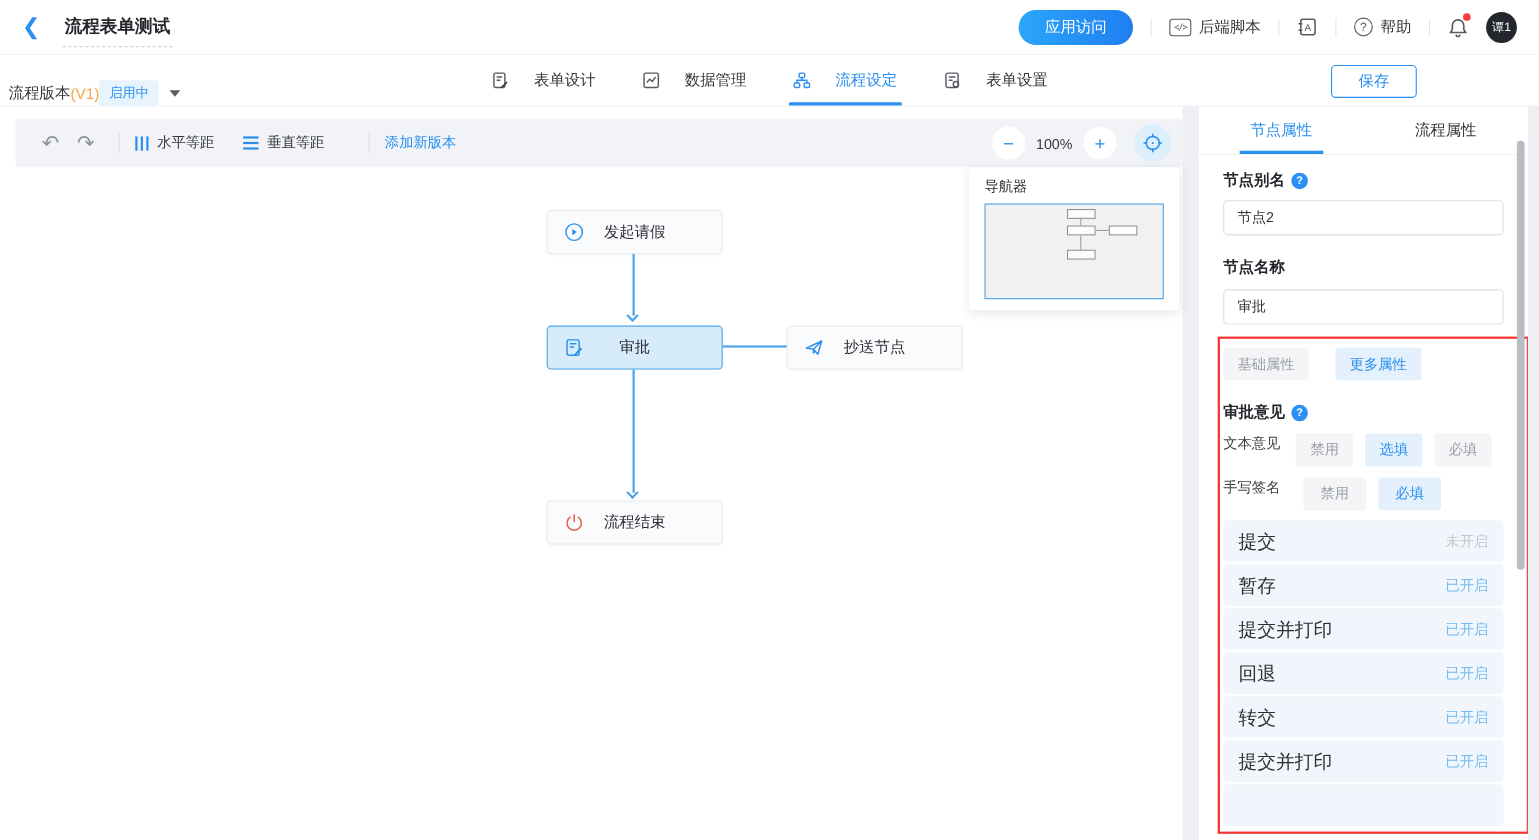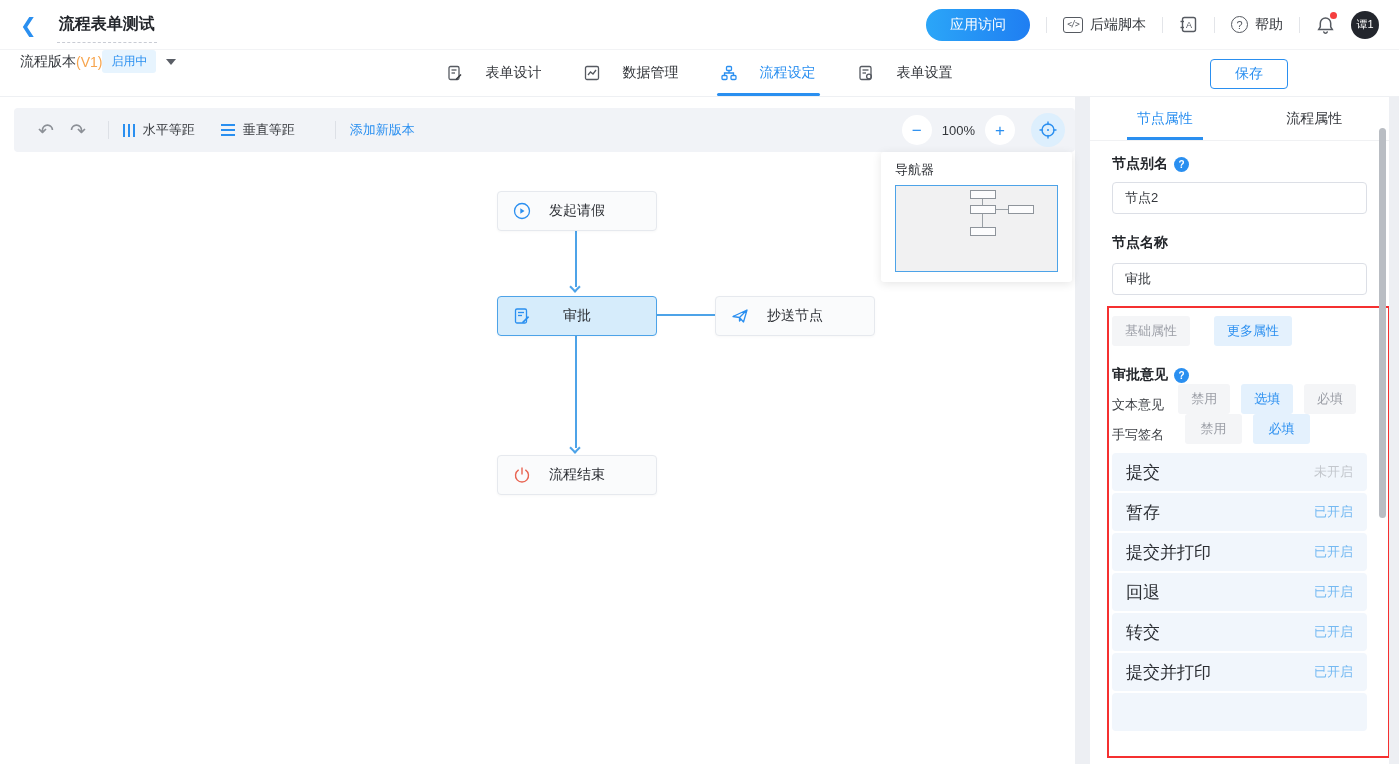--- a/index.html
+++ b/index.html
@@ -31,21 +31,21 @@
   .qmark{ width:17px; height:17px; border:1px solid #565a61; border-radius:50%;
     font-size:11px; display:flex; align-items:center; justify-content:center; color:#565a61; }
   .bell{ position:relative; }
   .bell .dot{ position:absolute; right:-2px; top:-3px; width:7px; height:7px;
     border-radius:50%; background:#f53f3f; }
   .avatar{ width:28px; height:28px; border-radius:50%; background:#23262d; color:#fff;
     font-size:11px; display:flex; align-items:center; justify-content:center; cursor:pointer; }
 
   
   .subheader{ height:47px; border-bottom:1px solid #eef0f3; display:flex;
-    align-items:flex-start; padding:0 20px; position:relative; }
+    align-items:flex-end; padding:0 8px; position:relative; }
   .version{ display:flex; align-items:center; font-size:14px; }
   .vnum{ color:var(--orange); }
   .badge{ margin-left:0; background:#e7f4fe; color:var(--accent); font-size:12px;
     padding:3px 9px; border-radius:3px; }
   .caret{ width:0; height:0; margin-left:10px; border-left:5px solid transparent;
     border-right:5px solid transparent; border-top:6px solid #5a5e66; cursor:pointer; }
   .tabs{ position:absolute; left:50%; transform:translateX(-50%); height:100%;
     display:flex; gap:42px; }
   .tab{ display:flex; align-items:center; gap:23px; font-size:14px; color:#33363b;
     cursor:pointer; position:relative; height:100%; }
@@ -122,21 +122,21 @@
     color:#fff; font-size:10px; display:flex; align-items:center; justify-content:center;
     cursor:pointer; }
   .pinput{ width:100%; height:32px; border:1px solid #dcdfe6; border-radius:4px;
     margin-top:9px; padding:0 12px; font-size:13px; color:#33363b;
     font-family:inherit; outline:none; }
   .mt20{ margin-top:20px; } .mt11{ margin-top:11px; }
   .propbtns{ margin-top:21px; display:flex; gap:24px; }
   .chipbtn{ height:30px; padding:0 13px; border:none; border-radius:3px; font-size:13px;
     cursor:pointer; background:#f4f5f7; color:#9b9ea6; }
   .chipbtn.on{ background:var(--accent-light); color:var(--accent); }
-  .optrow{ display:flex; align-items:flex-end; }
+  .optrow{ display:flex; align-items:flex-start; margin-top:10px; }
   .optrow .olabel{ font-size:13px; color:#3b3e43; width:73px; }
   .optrow .chipbtn{ width:57px; padding:0; margin-right:11px; }
   .permrow{ height:38px; background:#f1f6fc; border-radius:4px; margin-top:2px;
     display:flex; align-items:center; justify-content:space-between; padding:0 14px;
     cursor:pointer; }
   .permrow .pname{ font-size:17px; color:#2b2e33; }
   .permrow .pstate{ font-size:13px; }
   .pstate.on{ color:var(--on); }
   .pstate.off{ color:var(--off); }
   .permlist{ margin-top:9px; }

